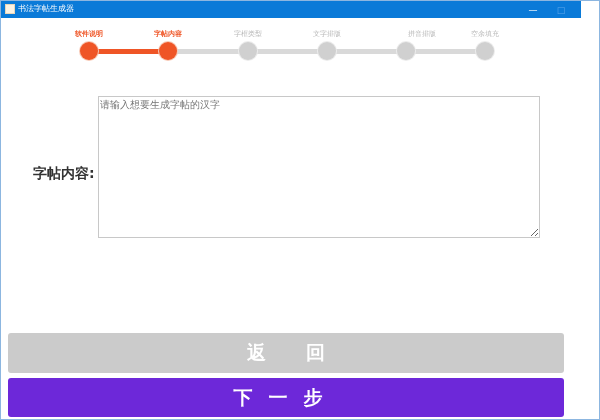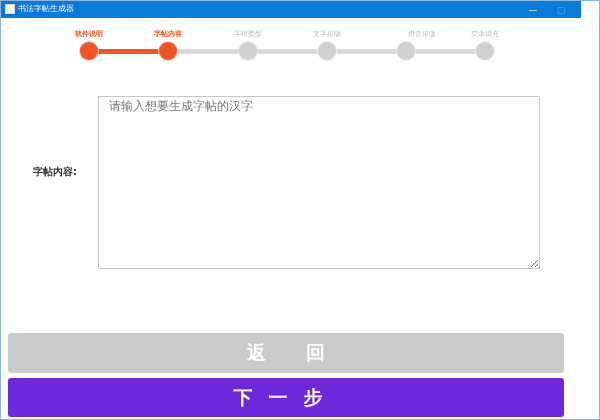--- a/index.html
+++ b/index.html
@@ -48,27 +48,27 @@
     }
     .step.active .step-label { color: #ef5526; font-weight: bold; }
     .step-dot {
       position: absolute; left: 21px; top: 24px; width: 18px; height: 18px;
       border-radius: 50%; background: #d0d0d0;
       box-shadow: 0 0 0 1px #ececec;
     }
     .step.active .step-dot { background: #ef5526; box-shadow: 0 0 0 1px #f7c9b6; }
 
     .field-label {
-      position: absolute; left: 32px; top: 164px; font-size: 10px; font-weight: bold; color: #333;
+      position: absolute; left: 32px; top: 164px; font-size: 14px; font-weight: bold; color: #333;
     }
     .content-area {
-      position: absolute; left: 97px; top: 95px; width: 442px; height: 173px;
+      position: absolute; left: 97px; top: 95px; width: 442px; height: 142px;
       box-sizing: border-box; border: 1px solid #c8c8c8; resize: both;
-      font-family: "DejaVu Sans", sans-serif; font-size: 12px; color: #333;
-      padding: 1px 10px; margin: 0; outline: none;
+      font-family: "DejaVu Sans", sans-serif; font-size: 10px; color: #333;
+      padding: 1px 1px; margin: 0; outline: none;
     }
     .content-area::placeholder { color: #777; }
 
     .btn {
       position: absolute; left: 7px; width: 556px; border-radius: 3px;
       display: flex; align-items: center; justify-content: center;
       color: #ffffff; font-weight: bold; font-size: 19px; cursor: pointer;
     }
     .btn-back { top: 332px; height: 40px; background: #cbcbcb; letter-spacing: 40px; padding-left: 40px; box-sizing: border-box; }
     .btn-next { top: 377px; height: 39px; background: #6d28d9; letter-spacing: 16px; padding-left: 0; box-sizing: border-box; }

